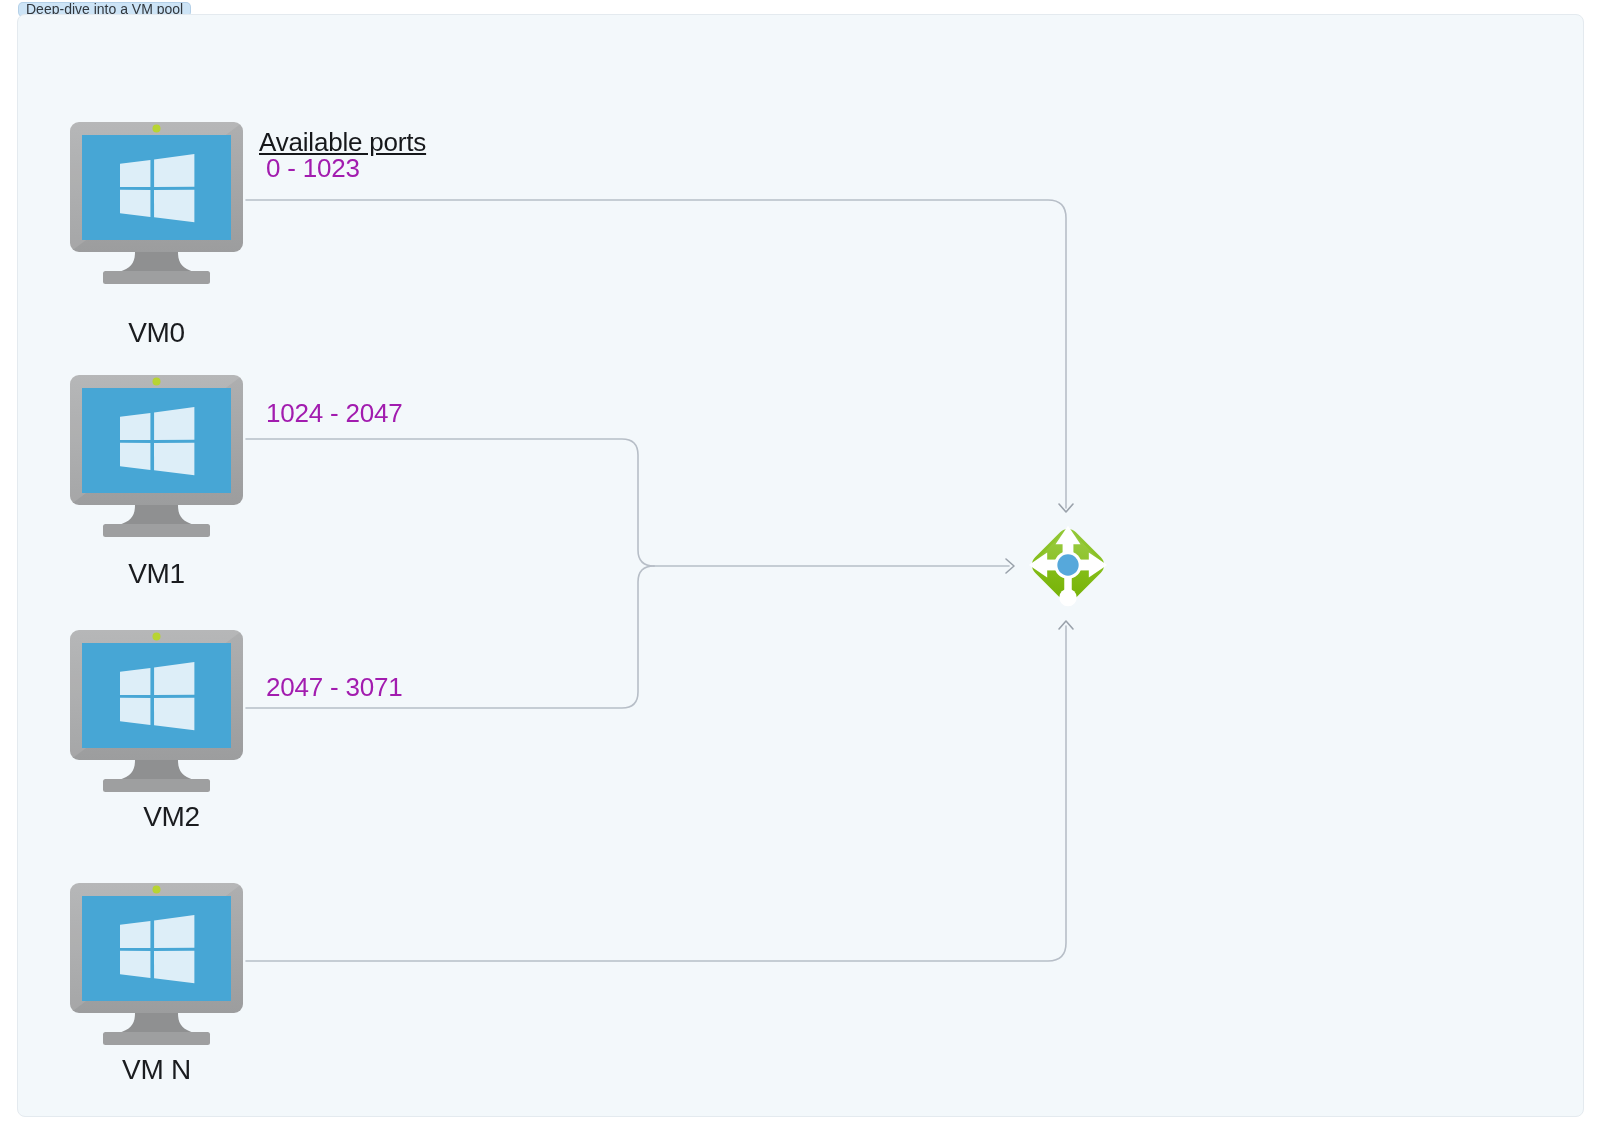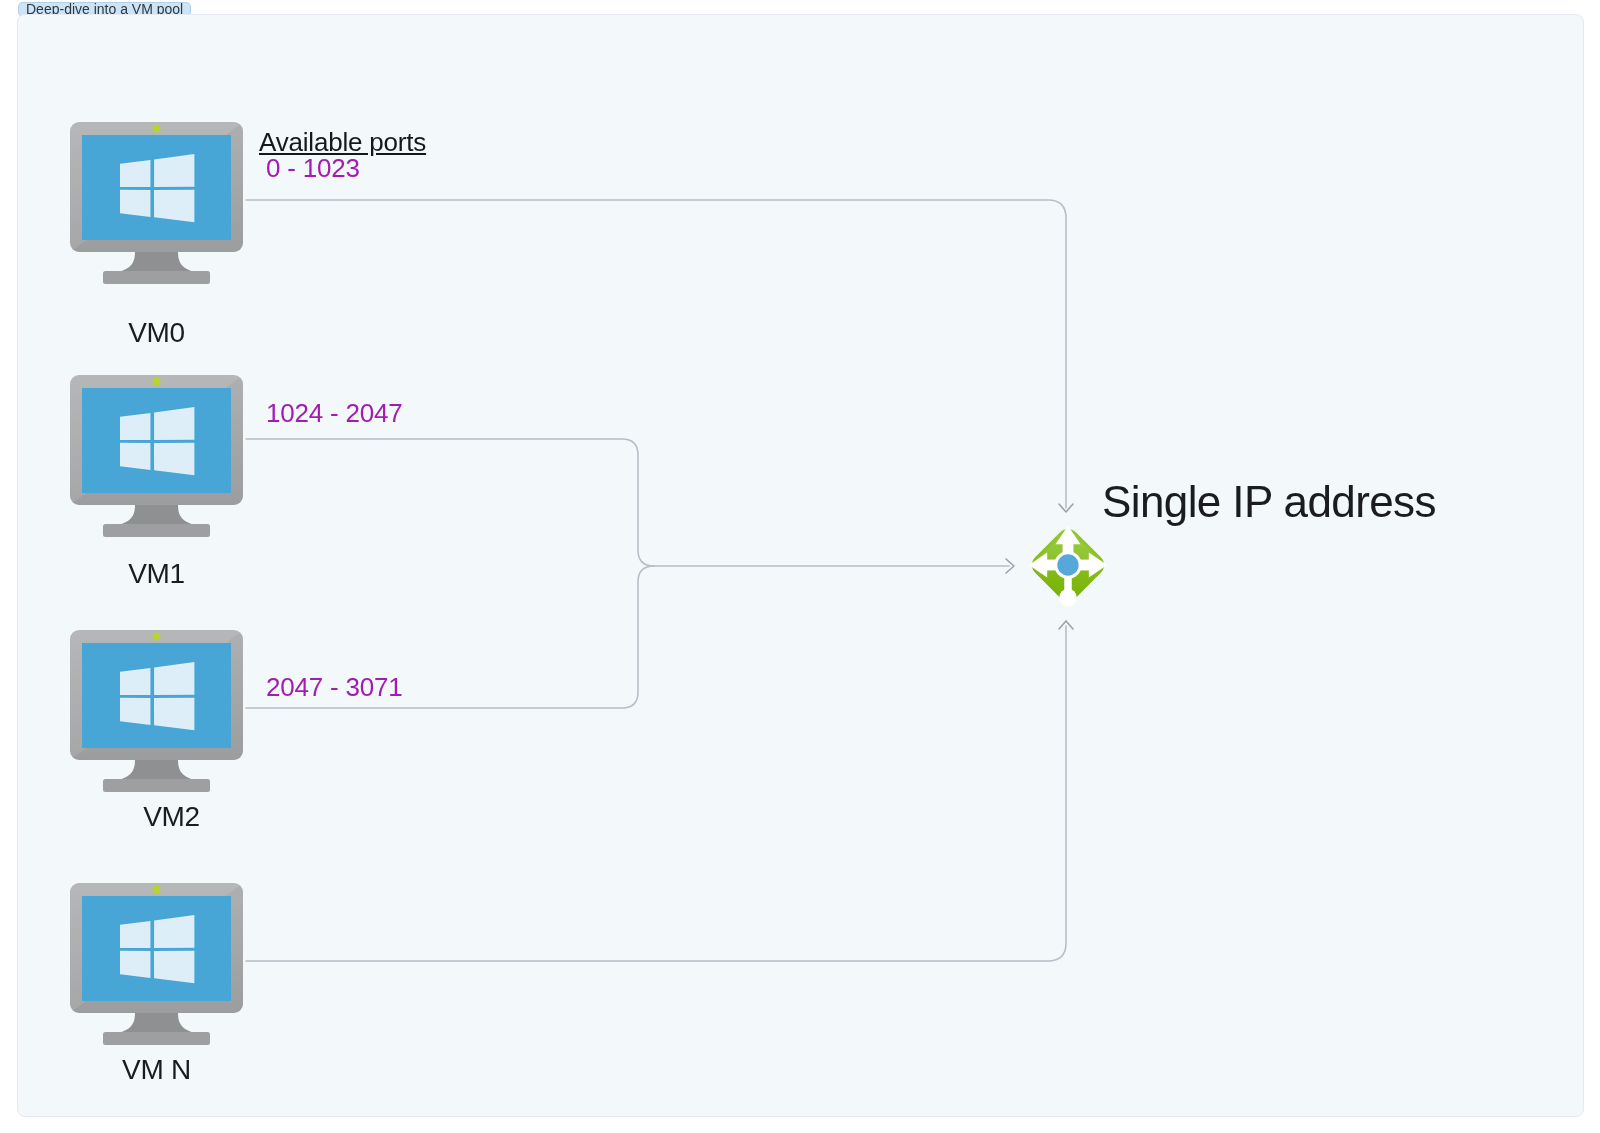--- a/index.html
+++ b/index.html
@@ -147,15 +147,14 @@
   <div class="vm-label" style="top:1054px;left:70px;">VM N</div>
 
   <div class="ports-heading">Available ports</div>
   <div class="port-range p0">0 - 1023</div>
   <div class="port-range p1">1024 - 2047</div>
   <div class="port-range p2">2047 - 3071</div>
 
   <svg class="lb-icon-box">
       <use href="#lb-icon"></use>
     </svg>
-  <div class="single-ip">Single IP address</div>
 
 </div>
 
 </body></html>

